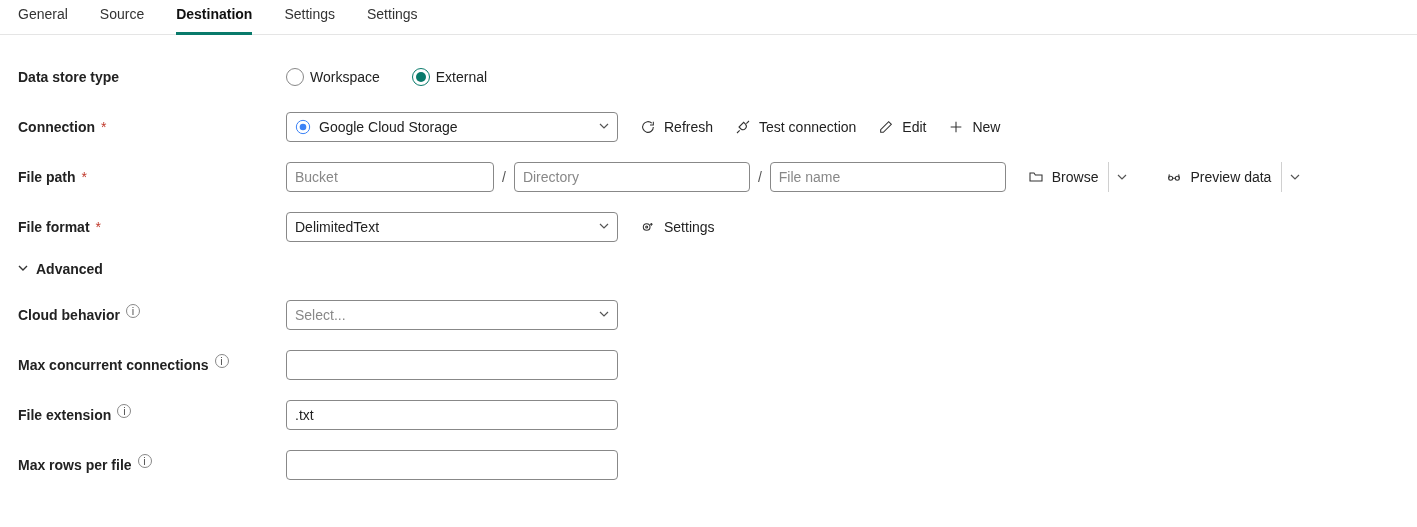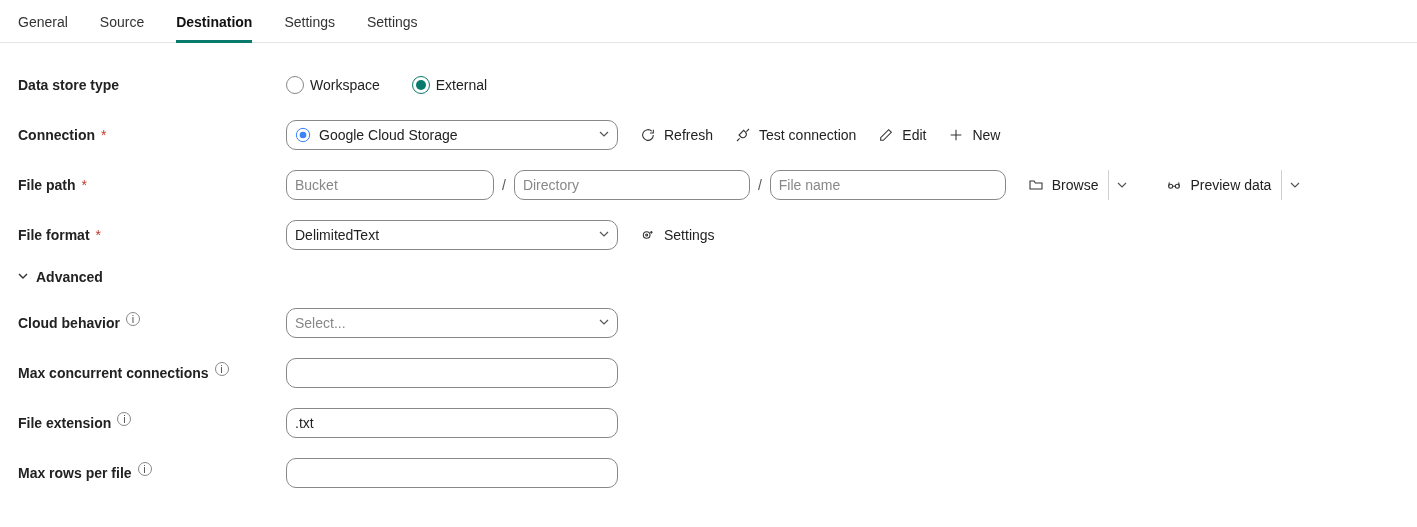--- a/index.html
+++ b/index.html
@@ -17,21 +17,21 @@
     font-family: "Segoe UI", -apple-system, BlinkMacSystemFont, sans-serif;
     font-size: 14px;
     color: var(--text);
     background: #ffffff;
     width: 1417px;
   }
   
   .tabs {
     display: flex;
     gap: 32px;
-    padding: 8px 18px 0 18px;
+    padding: 0 18px 0 18px;
     border-bottom: 1px solid #e5e5e5;
   }
   .tab {
     padding: 6px 0 12px 0;
     cursor: pointer;
     color: #333;
     position: relative;
   }
   .tab.active {
     font-weight: 600;
@@ -112,21 +112,21 @@
     content: "";
     width: 10px; height: 10px;
     background: var(--accent);
     border-radius: 50%;
   }
 
   
   .select, .textbox {
     height: 30px;
     border: 1px solid var(--border-grey);
-    border-radius: 10px;
+    border-radius: 4px;
     padding: 0 8px;
     font-family: inherit;
     font-size: 14px;
     color: var(--text);
     background: #fff;
     display: flex;
     align-items: center;
     gap: 8px;
   }
   .select { position: relative; padding-right: 28px; }

